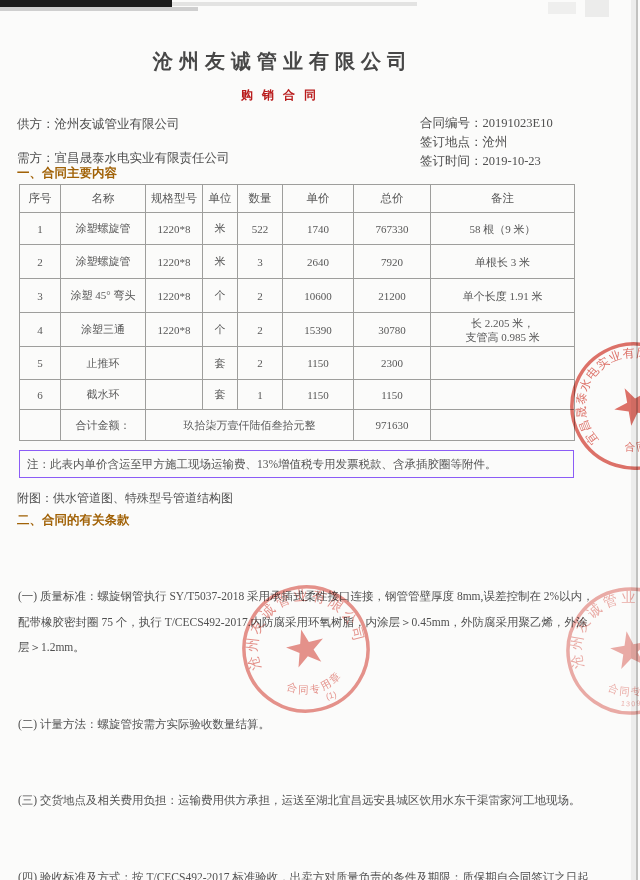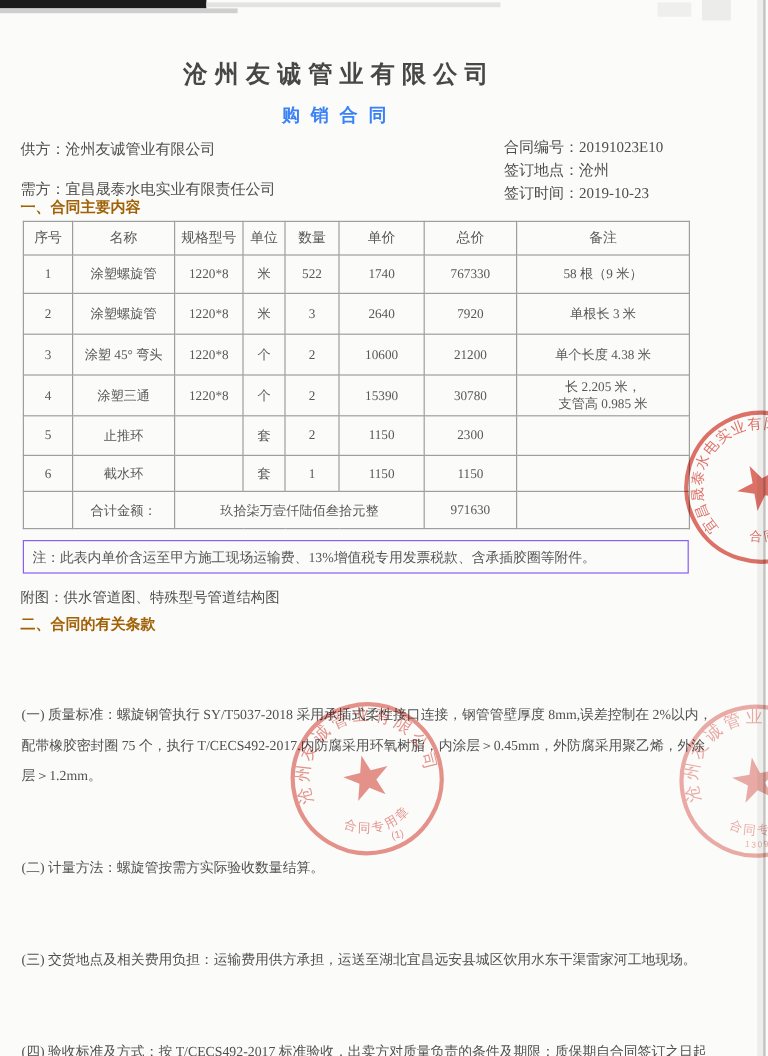--- a/index.html
+++ b/index.html
@@ -13,21 +13,21 @@
   .bar-dark{position:absolute;left:0;top:0;width:172px;height:7px;background:#1c1c1c;}
   .bar-gray{position:absolute;left:0;top:7px;width:198px;height:4px;background:#cfcfcf;}
   .bar-faint{position:absolute;left:172px;top:2px;width:245px;height:4px;background:#e3e3e2;}
   .blob1{position:absolute;left:548px;top:2px;width:28px;height:12px;background:#efefee;}
   .blob2{position:absolute;left:585px;top:0;width:24px;height:17px;background:#ececeb;}
   .edge-line{position:absolute;left:636px;top:0;width:2px;height:880px;background:#c2c2c0;}
   .edge-soft{position:absolute;left:631px;top:0;width:5px;height:880px;background:#ededec;}
 
   .title-wrap{position:absolute;left:0;top:48px;width:566px;text-align:center;}
   .company-title{font-size:20px;font-weight:bold;letter-spacing:6px;color:#474747;}
-  .doc-title{margin-top:12px;font-size:15px;font-weight:bold;letter-spacing:9px;color:#3b82f6;}
+  .doc-title{margin-top:12px;font-size:12px;font-weight:bold;letter-spacing:9px;color:#b91c1c;}
 
   .party{position:absolute;left:17px;font-size:12.5px;}
   .party.supplier{top:116px;text-align:right;}
   .party.buyer{top:150px;}
   .meta{position:absolute;left:420px;top:114px;font-size:12.5px;line-height:19px;}
   .sec-heading{position:absolute;left:17px;font-size:12.5px;font-weight:bold;color:#a16207;}
   .sec1{top:165px;}
   .sec2{top:512px;}
 
   table.main{
@@ -141,21 +141,21 @@
       <td class="remark">单根长 3 米</td>
     </tr>
     <tr>
       <td>3</td>
       <td>涂塑 45° 弯头</td>
       <td>1220*8</td>
       <td>个</td>
       <td>2</td>
       <td>10600</td>
       <td>21200</td>
-      <td class="remark">单个长度 4.38 米</td>
+      <td class="remark">单个长度 1.91 米</td>
     </tr>
     <tr>
       <td>4</td>
       <td>涂塑三通</td>
       <td>1220*8</td>
       <td>个</td>
       <td>2</td>
       <td>15390</td>
       <td>30780</td>
       <td class="remark">长 2.205 米，

